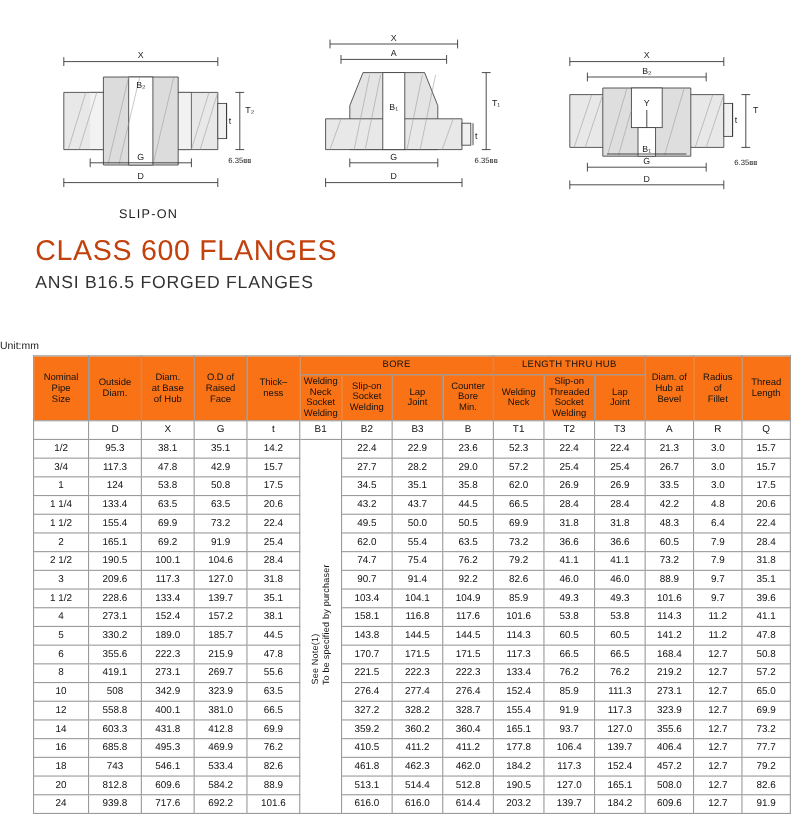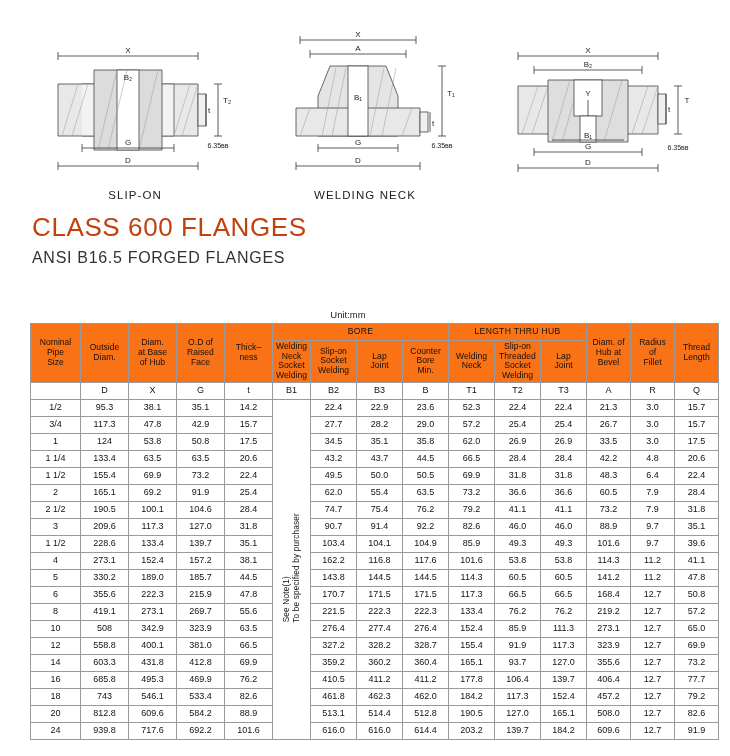--- a/index.html
+++ b/index.html
@@ -45,21 +45,21 @@
   }
   .sub-title {
     font-size: 16px;
     letter-spacing: 0.7px;
     color: #333;
     margin: 0;
   }
 
   
   .unit-row {
-    text-align: center;
+    text-align: left;
     padding: 0 34px 3px 0;
     font-size: 9.5px;
     color: #222;
     margin-top: 42px;
   }
 
   
   .table-wrap { padding: 0 30px; position: relative; }
   table.flange {
     border-collapse: collapse;
@@ -208,21 +208,20 @@
         <text x="106" y="29">X</text>
         <text x="106" y="43">A</text>
         <text x="106" y="92">B₁</text>
         <text x="106" y="137">G</text>
         <text x="106" y="155">D</text>
         <text x="181" y="118">t</text>
         <text x="199" y="88">T₁</text>
         <text x="190" y="140" font-size="7">6.35вв</text>
       </g>
     </svg>
-    <div class="diagram-caption">WELDING NECK</div>
   </div>
 
   <div class="diagram">
     <svg width="226" height="175" viewBox="0 0 226 175">
       <g stroke="#333" fill="none" stroke-width="0.8">
         <line x1="36" y1="48" x2="176" y2="48"></line>
         <line x1="36" y1="44" x2="36" y2="52"></line>
         <line x1="176" y1="44" x2="176" y2="52"></line>
         <line x1="52" y1="62" x2="160" y2="62"></line>
         <line x1="52" y1="58" x2="52" y2="66"></line>
@@ -545,21 +544,21 @@
           <td>101.6</td>
           <td>9.7</td>
           <td>39.6</td>
         </tr>
         <tr>
           <td>4</td>
           <td>273.1</td>
           <td>152.4</td>
           <td>157.2</td>
           <td>38.1</td>
-          <td>162.2</td>
+          <td>158.1</td>
           <td>116.8</td>
           <td>117.6</td>
           <td>101.6</td>
           <td>53.8</td>
           <td>53.8</td>
           <td>114.3</td>
           <td>11.2</td>
           <td>41.1</td>
         </tr>
         <tr>

